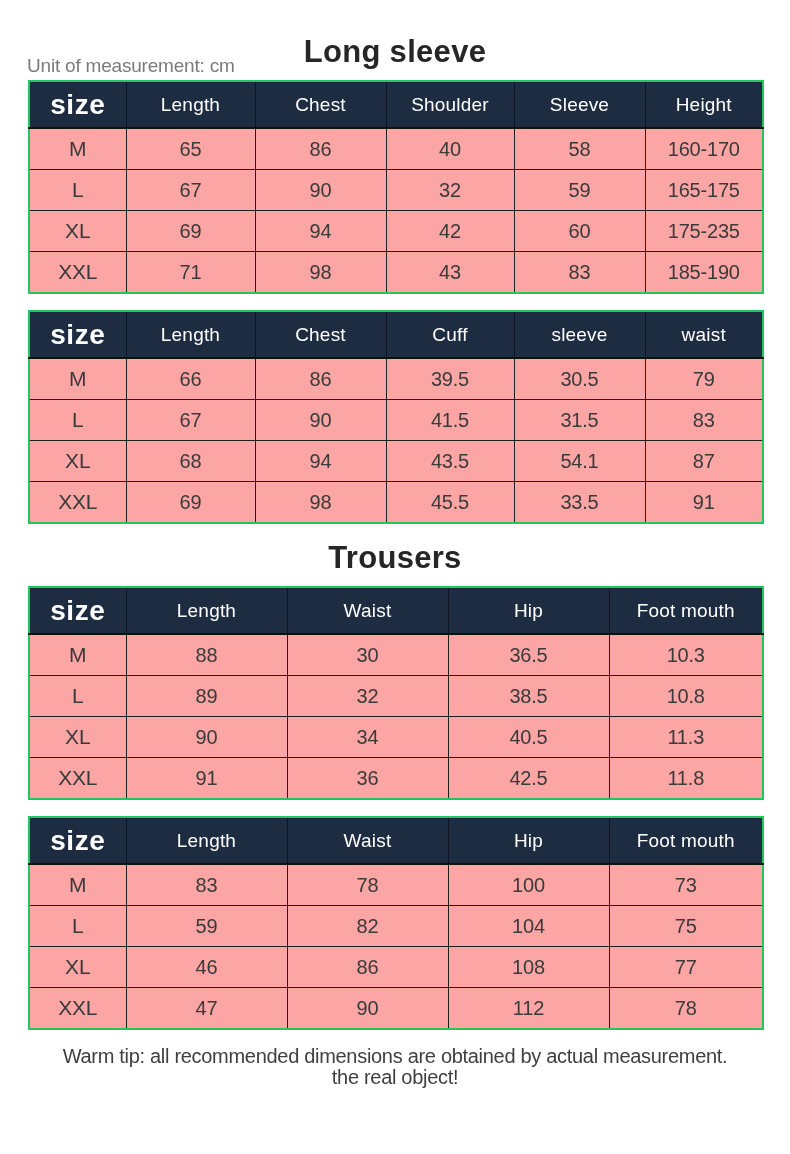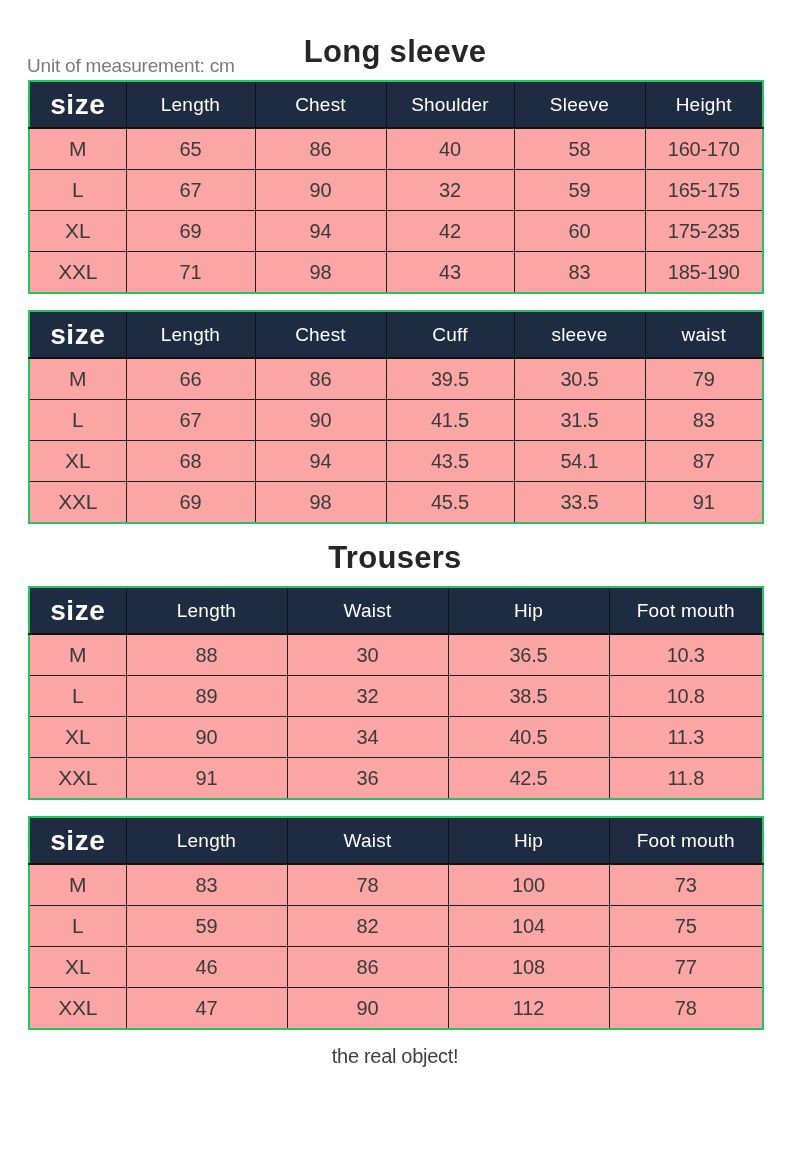--- a/index.html
+++ b/index.html
@@ -279,16 +279,17 @@
             <td>47</td>
             <td>90</td>
             <td>112</td>
             <td>78</td>
           </tr>
         </tbody>
       </table>
   </section>
 
   <div class="footer">
+    <div>Warm tip: all recommended dimensions are obtained by actual measurement.</div>
     <div>the real object!</div>
   </div>
 
 </div>
 
 </body></html>

